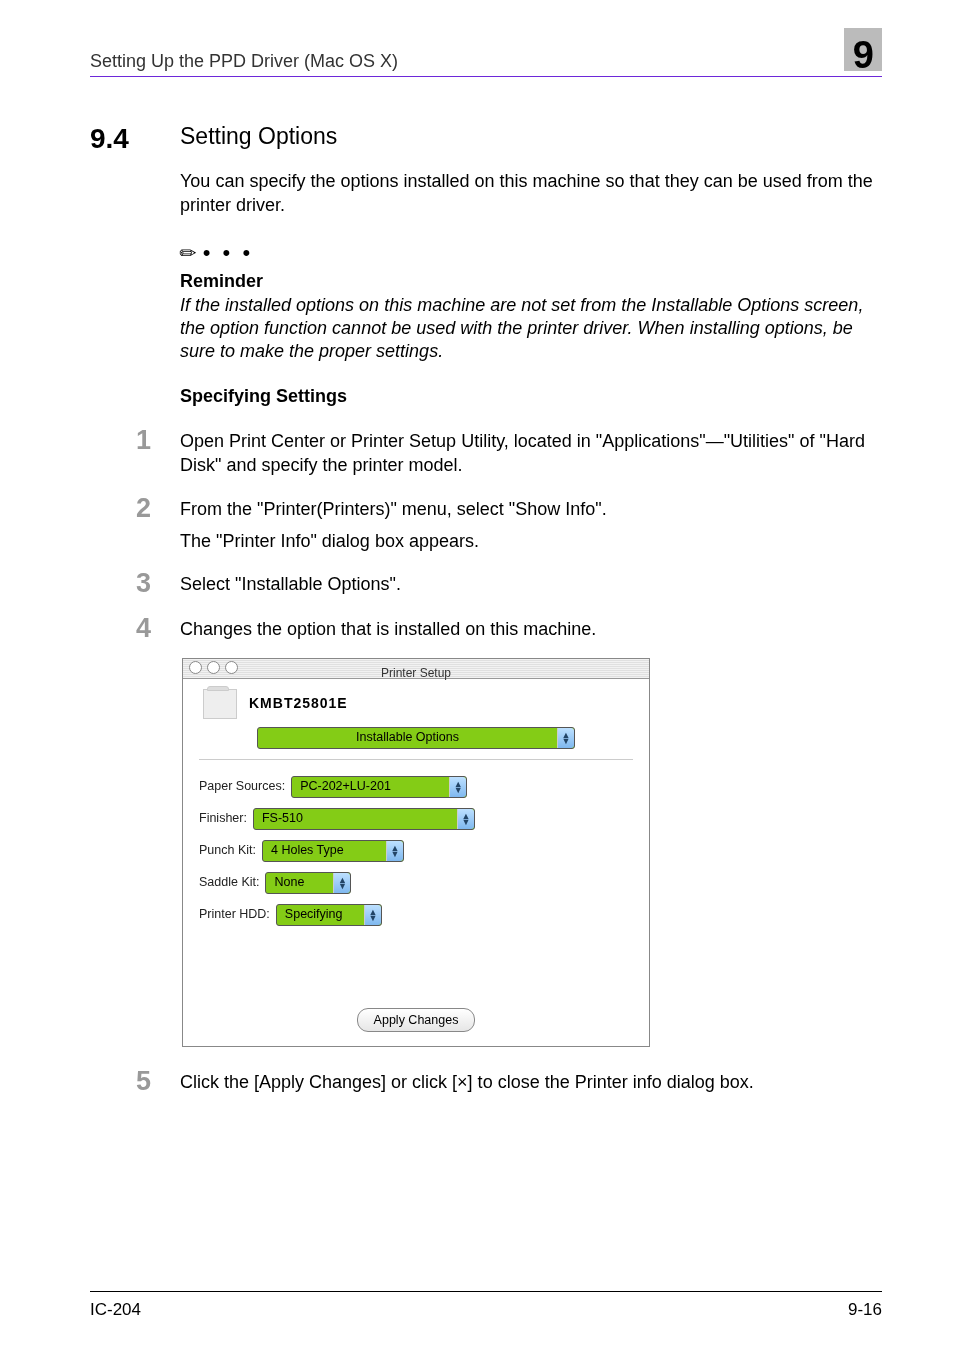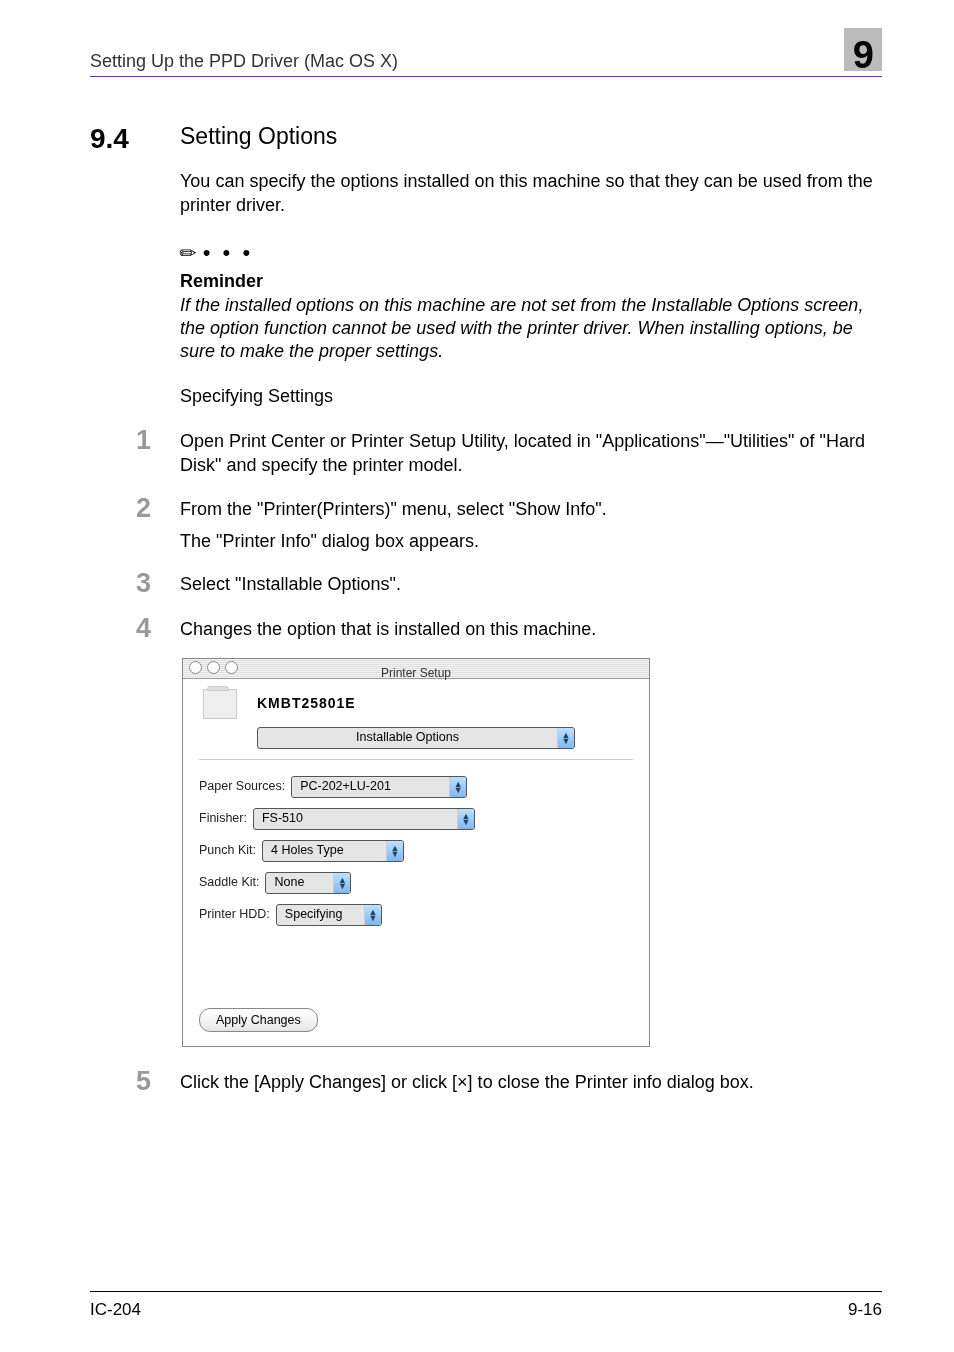--- a/index.html
+++ b/index.html
@@ -9,48 +9,48 @@
 .ch-box{position:absolute;right:0;top:-10px;width:38px;height:43px;background:#bbb}
 .ch-num{position:absolute;right:8px;top:-4px;font-size:38px;font-weight:900;color:#000;font-family:Arial,Helvetica,sans-serif}
 .hsec{margin-top:46px;display:flex}
 .hnum{font-size:28px;font-weight:bold;width:90px}
 .htxt{font-size:23px;font-weight:normal}
 .body{margin-left:90px;margin-top:14px;line-height:1.35}
 .pen{display:inline-block;transform:rotate(-45deg);font-size:20px}
 .dots{font-size:22px;letter-spacing:3px;margin-left:6px}
 .reminder{font-weight:bold;margin-top:2px}
 .ital{font-style:italic;line-height:1.3}
-.subhead{font-weight:normal;margin-top:20px}
+.subhead{font-weight:bold;margin-top:20px}
 .steps{margin-top:18px}
 .step{display:flex;margin-bottom:16px}
 .sn{width:44px;font-size:27px;font-weight:bold;color:#999;line-height:1.05;font-family:Arial,Helvetica,sans-serif}
 .st{flex:1;line-height:1.35;padding-top:3px}
 .sub{margin-top:8px}
 .dlg-wrap{margin-left:46px;margin-top:10px;margin-bottom:20px}
 .dlg{width:466px;border:1px solid #888;background:#fff;font-family:'Lucida Grande','Helvetica Neue',Arial,sans-serif}
 .tbar{height:19px;background:repeating-linear-gradient(#f2f2f2,#f2f2f2 1px,#e0e0e0 1px,#e0e0e0 2px);border-bottom:1px solid #999;position:relative;text-align:center}
 .traffic{position:absolute;left:6px;top:2px;display:flex;gap:5px}
 .tc{width:11px;height:11px;border-radius:50%;border:1px solid #888;background:#fff}
 .ttitle{font-size:12px;line-height:19px;color:#333}
 .dlg-body{padding:10px 16px 14px}
-.prname{display:flex;align-items:center;gap:20px;margin-left:4px}
+.prname{display:flex;align-items:center;gap:12px;margin-left:4px}
 .picon{width:32px;height:28px;background:#eee;border:1px solid #ccc;position:relative}
 .picon::after{content:"";position:absolute;left:3px;top:-4px;width:20px;height:3px;background:#ddd;border:1px solid #ccc;border-radius:3px 3px 0 0}
 .pnm{font-size:14px;font-weight:bold;letter-spacing:1px}
 .row{margin-top:10px;display:flex;align-items:center;gap:6px}
 .lbl{font-size:12.5px;color:#222;text-align:left}
-.sel{height:20px;border:1px solid #555;border-radius:3px;display:flex;align-items:center;font-size:12.5px;background:#e5e5e5;position:relative}
+.sel{height:20px;border:1px solid #555;border-radius:3px;display:flex;align-items:center;font-size:12.5px;background:#84cc16;position:relative}
 .sel-t{padding:0 8px;flex:1}
 .arr{width:16px;height:100%;border-left:1px solid #ccc;border-radius:0 3px 3px 0;background:linear-gradient(#bde0ff,#7fb8ef);display:flex;align-items:center;justify-content:center;font-size:9px;color:#246;line-height:8px;flex-direction:column}
 .arr span{display:block;margin:-1px 0}
 .top-sel{margin-top:8px}
 .top-sel .sel{width:316px}
 .top-sel-row{display:flex;justify-content:center}
 .btn{height:22px;border:1px solid #888;border-radius:11px;background:linear-gradient(#fff,#e6e6e6);padding:0 16px;font-size:12.5px;display:inline-flex;align-items:center}
-.dlg-foot{margin-top:80px;text-align:left}
+.dlg-foot{margin-top:80px;text-align:center}
 .ftr{position:absolute;bottom:32px;left:90px;right:72px;border-top:1px solid #000;padding-top:8px;display:flex;justify-content:space-between;font-size:17px}
 </style>
 </head>
 <body>
 
 <div class="page">
   <div class="rhead">
     <span class="rhead-text">Setting Up the PPD Driver (Mac OS X)</span>
     <div class="ch-box"></div>
     <div class="ch-num">9</div>

